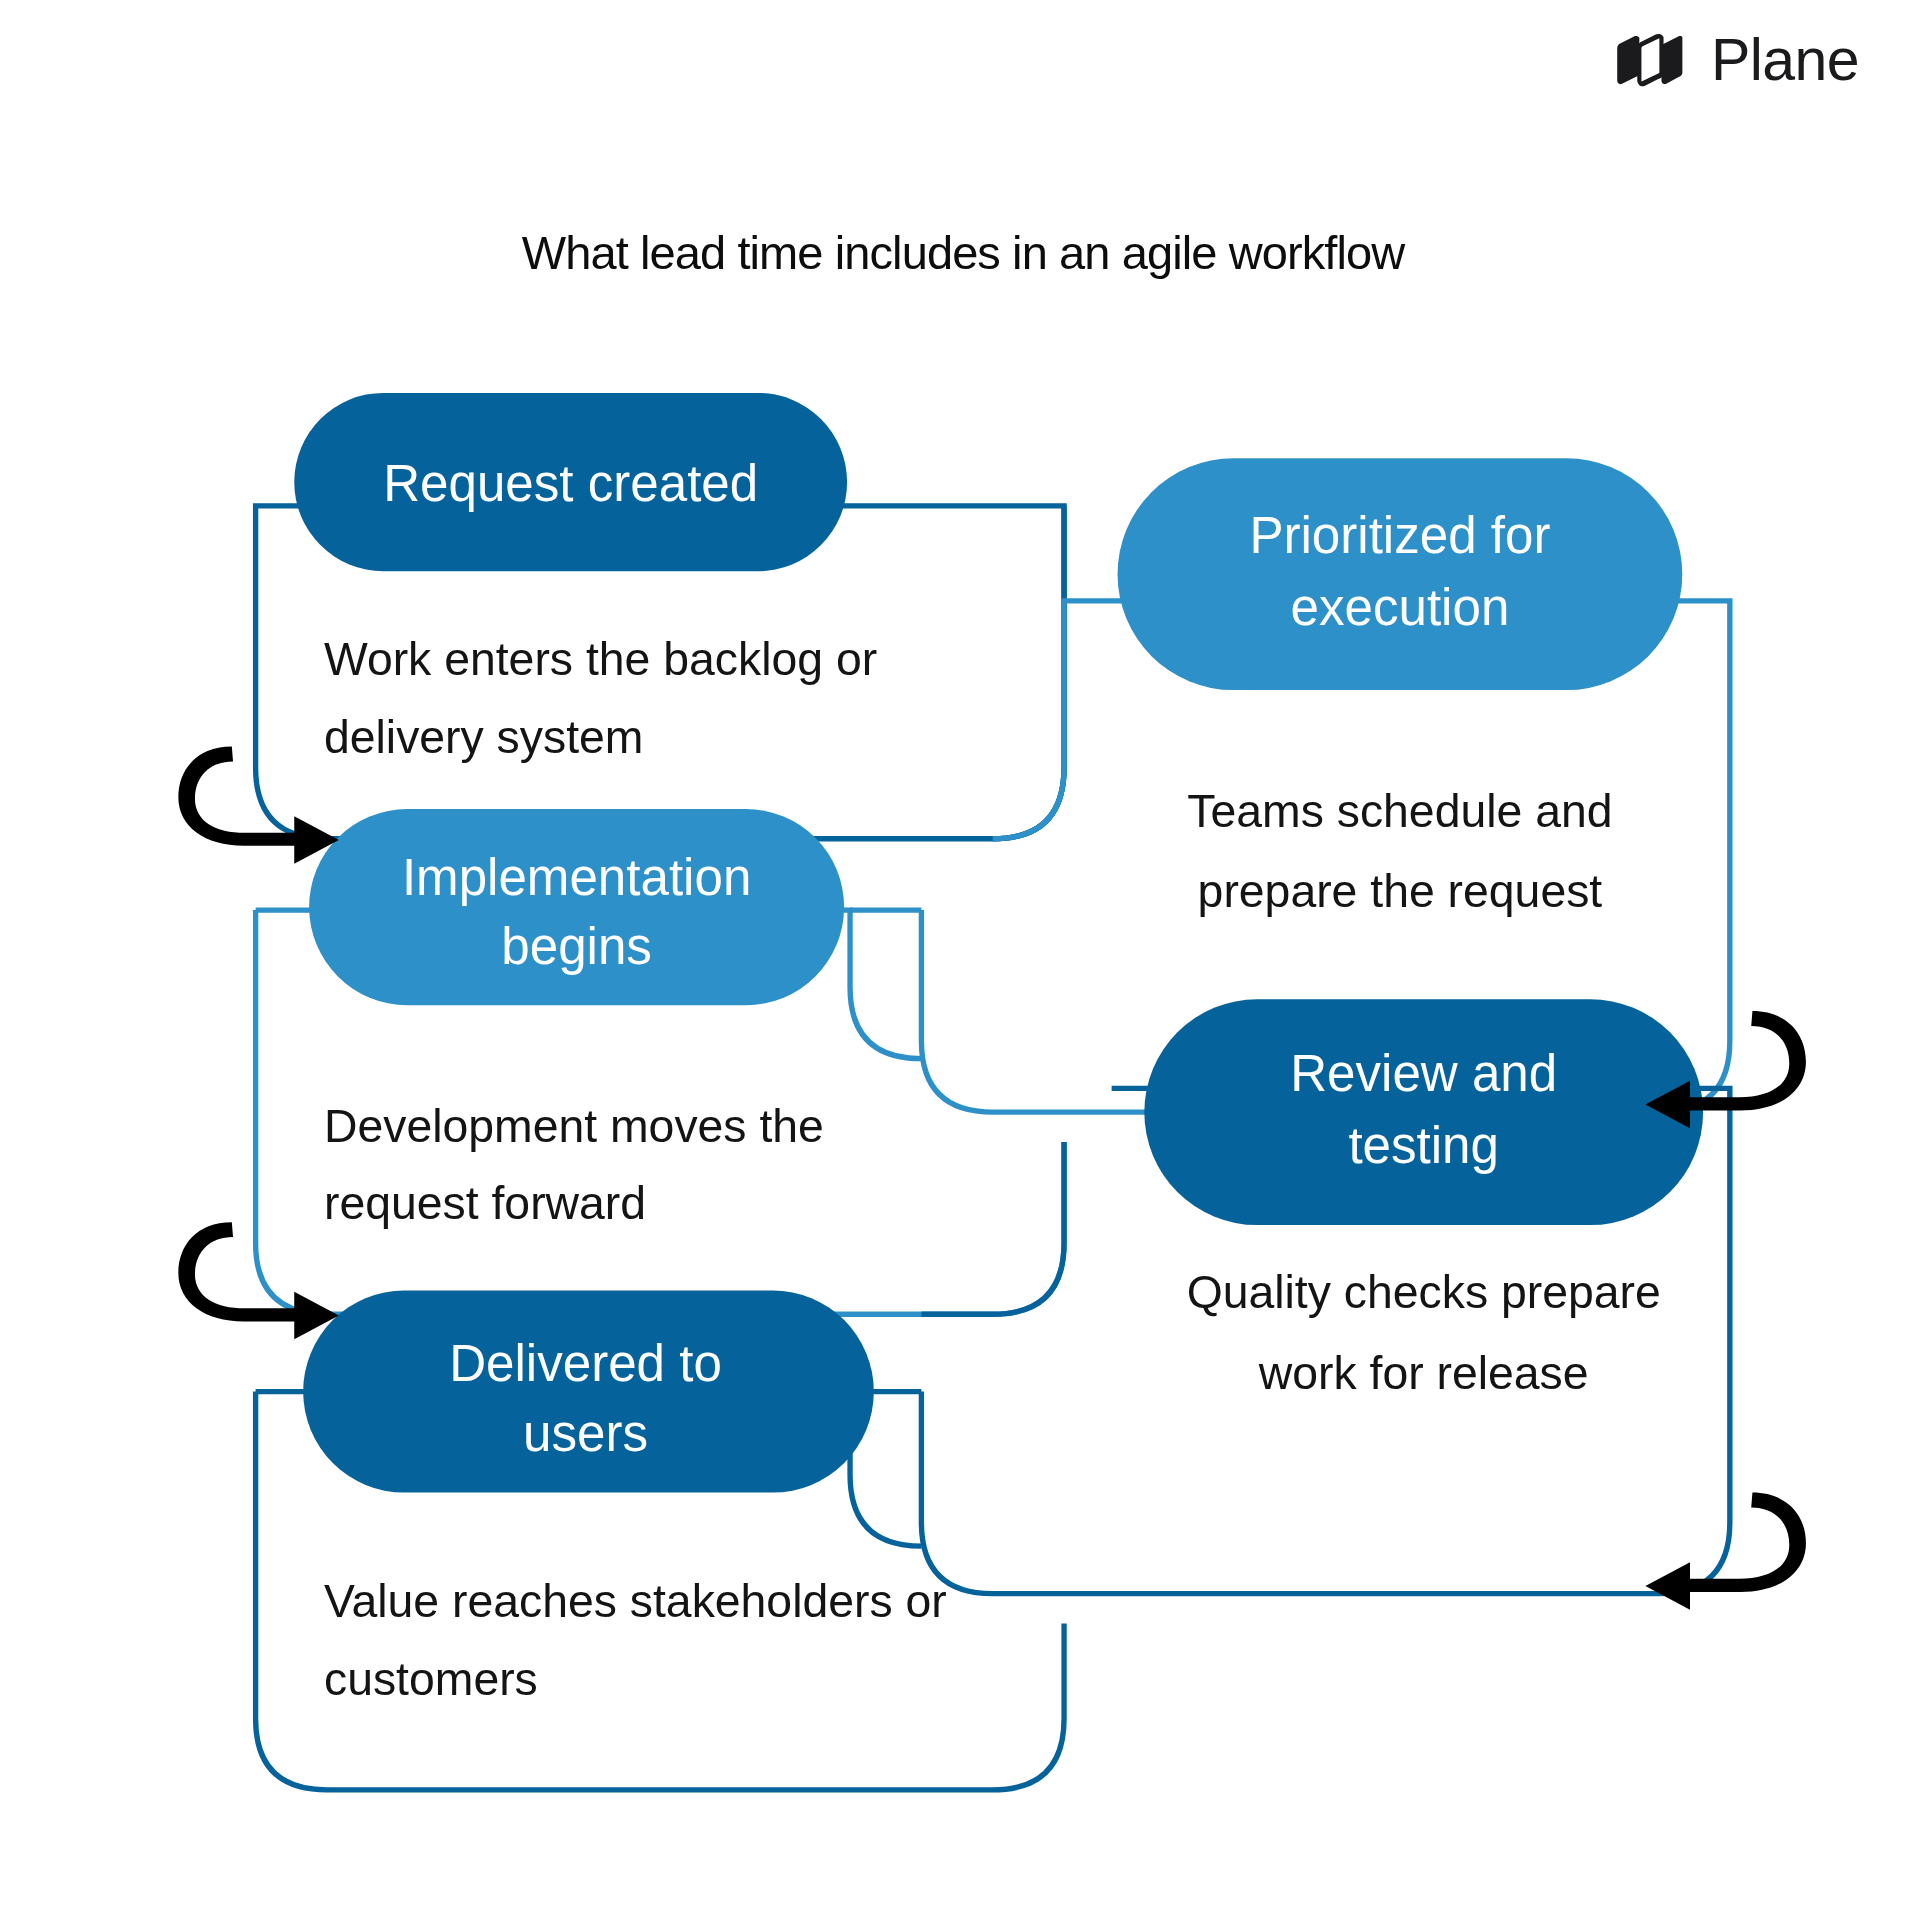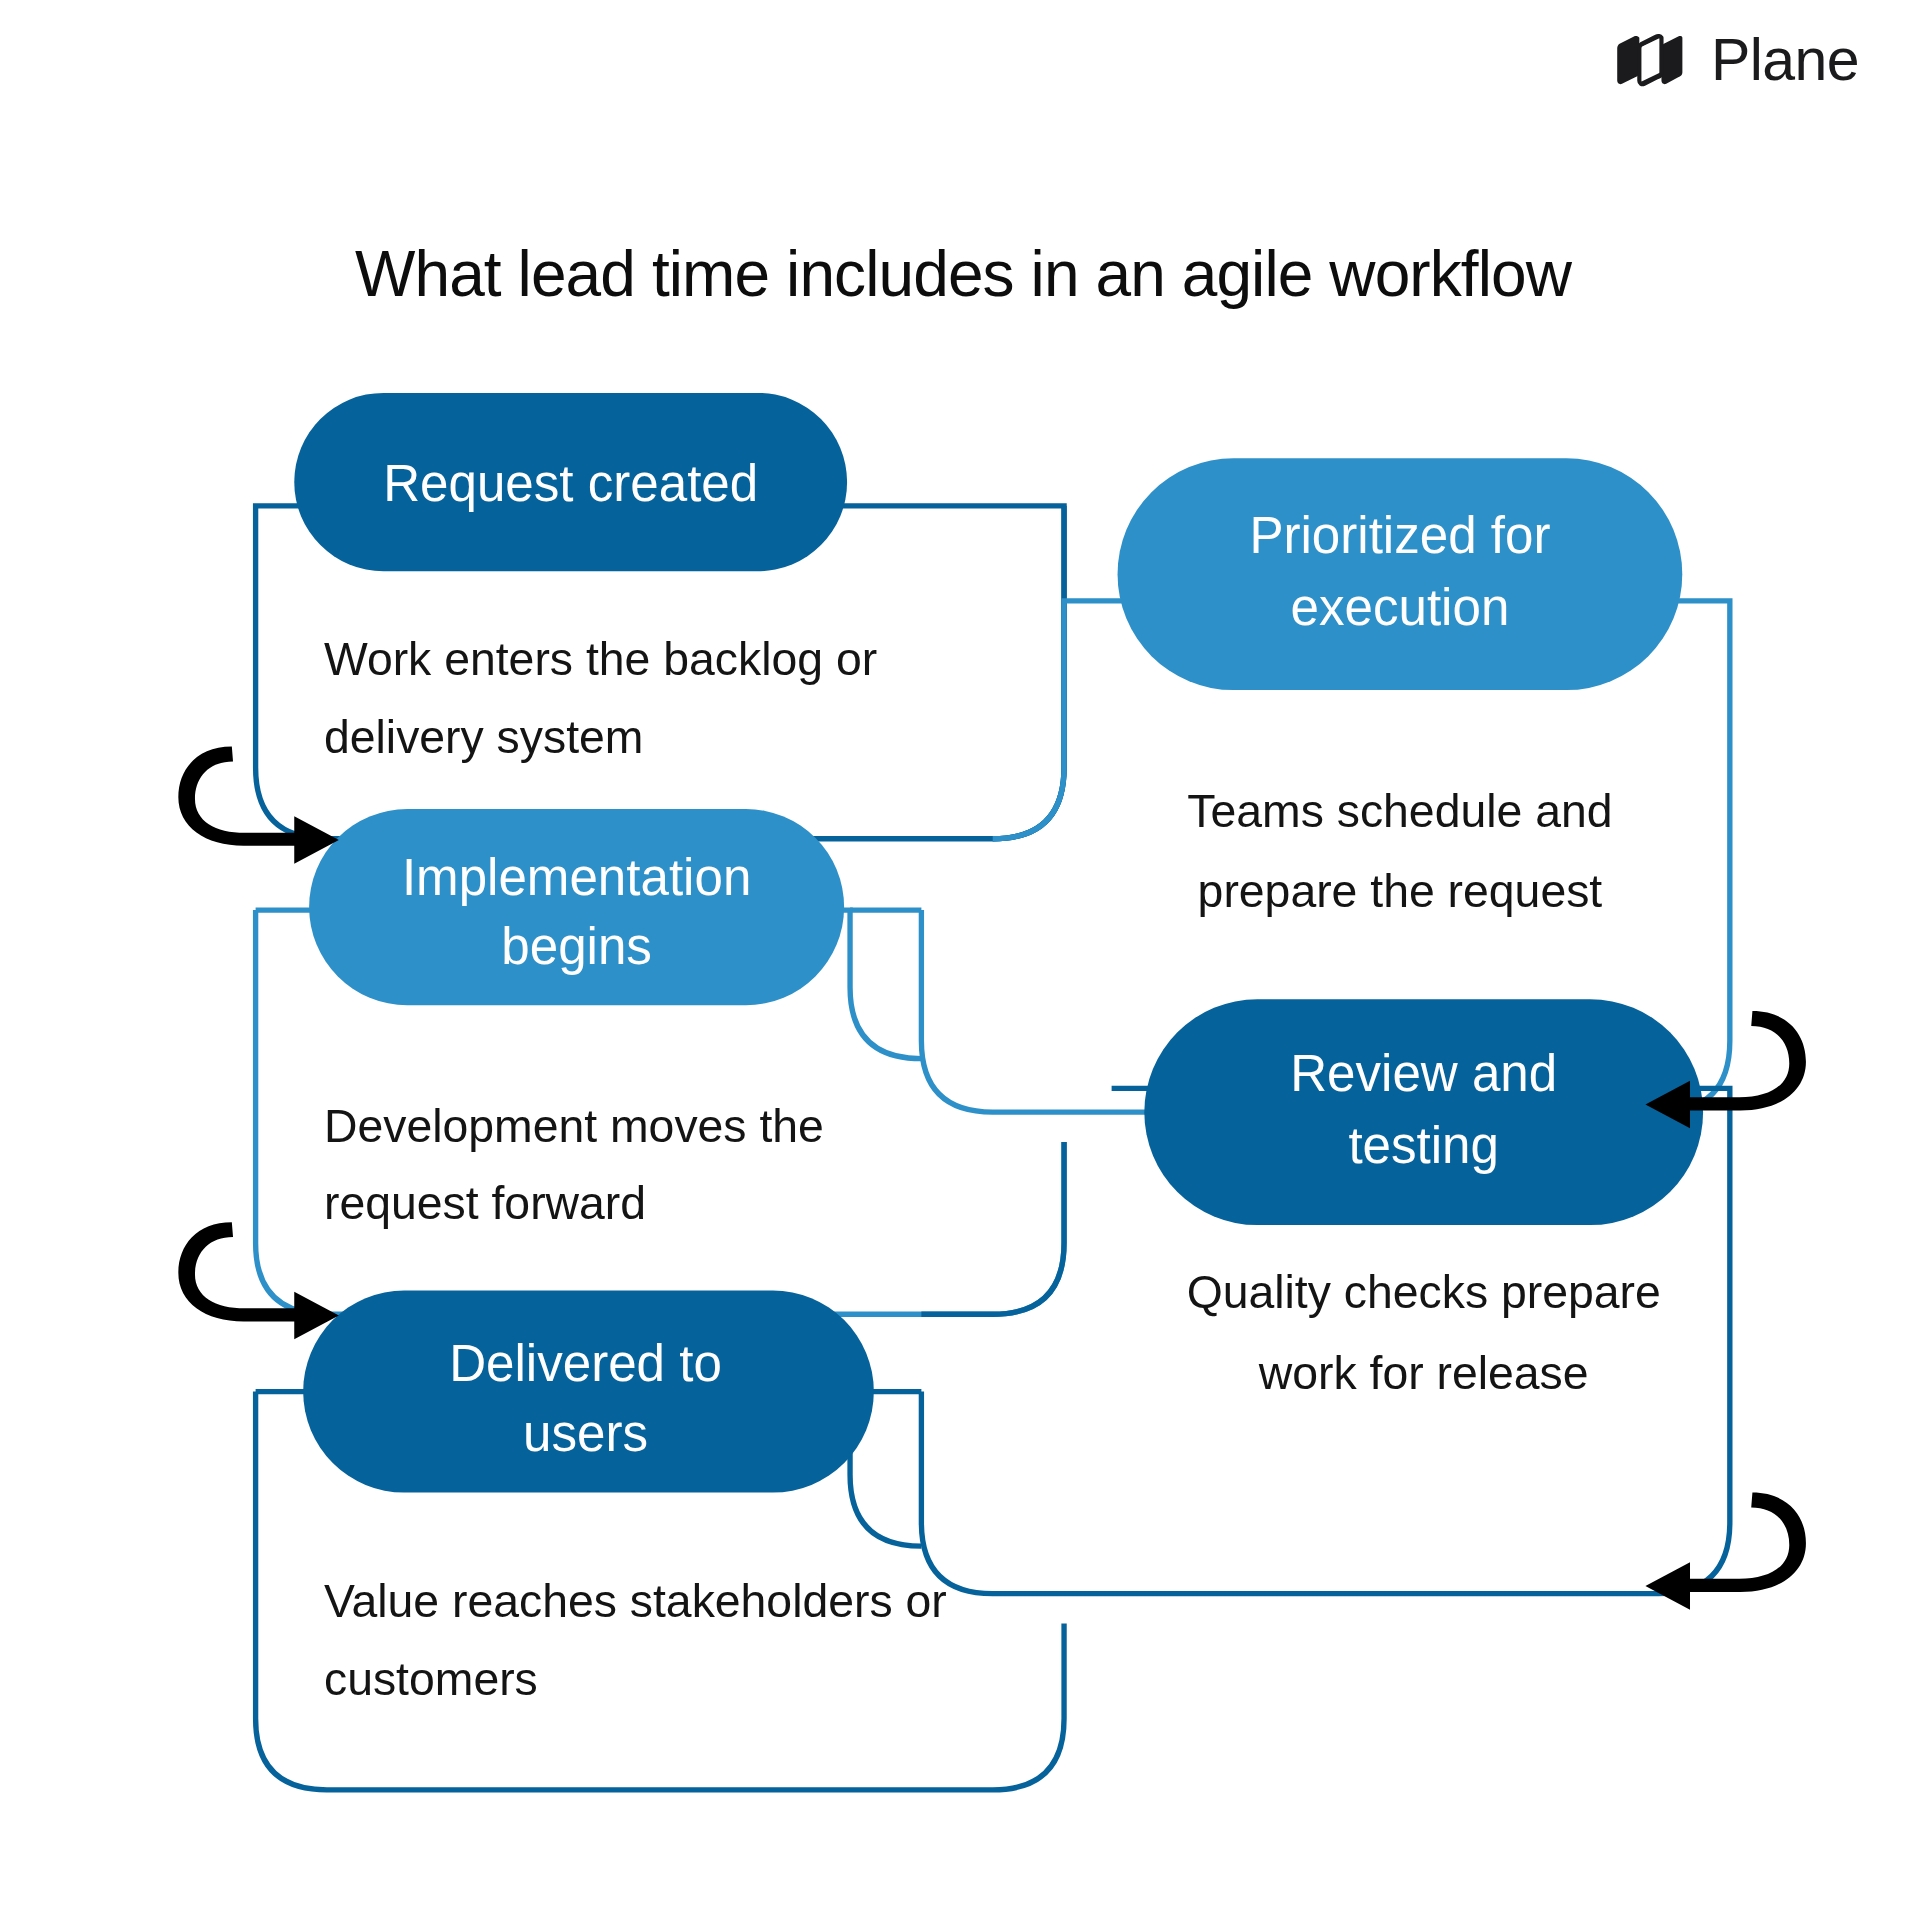--- a/index.html
+++ b/index.html
@@ -35,21 +35,21 @@
     line-height: 1;
   }
 
   
   #page-title {
     position: absolute;
     top: 196px;
     left: 0;
     width: 1926px;
     text-align: center;
-    font-size: 64px;
+    font-size: 47px;
     font-weight: 500;
     color: #0d0d0d;
     letter-spacing: -0.9px;
     line-height: 1.1;
   }
 
   
   #flow-diagram {
     position: absolute;
     top: 357px;

